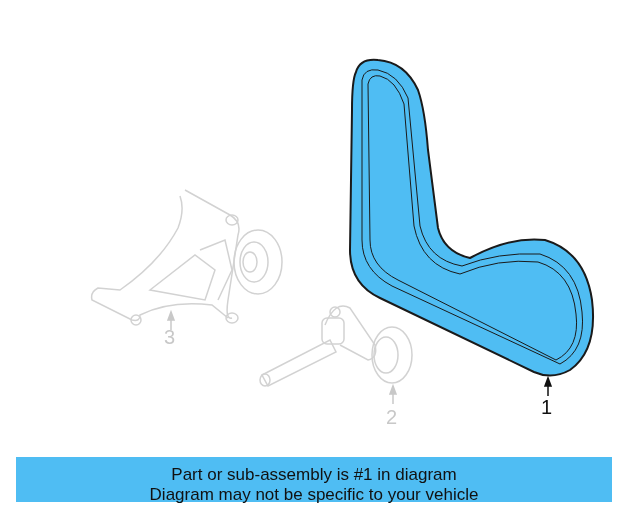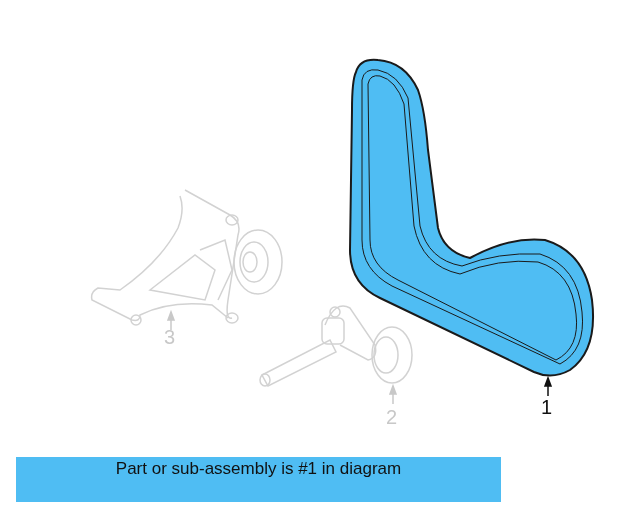--- a/index.html
+++ b/index.html
@@ -2,23 +2,23 @@
 <html><head>
   <meta charset="utf-8">
   <style>
     html, body { margin: 0; padding: 0; background: #ffffff; }
     body { width: 640px; height: 512px; position: relative; overflow: hidden; font-family: "Liberation Sans", sans-serif; }
     #diagram { position: absolute; left: 0; top: 0; width: 640px; height: 512px; }
     .callout { position: absolute; font-size: 20px; font-family: "Liberation Sans", sans-serif; }
     .callout.active { color: #111111; }
     .callout.ghost { color: #c8c8c8; }
     .banner {
-      position: absolute; left: 16px; top: 457px; width: 485px; height: 45px;
+      position: absolute; left: 16px; top: 457px; width: 596px; height: 45px;
       background: #4fbdf3; color: #111111; text-align: center;
-      font-size: 17px; line-height: 20px; padding-top: 2px; box-sizing: border-box;
+      font-size: 17px; line-height: 20px; padding-top: 8px; box-sizing: border-box;
     }
     .banner div { white-space: nowrap; }
   </style>
 </head>
 <body>
 
 <svg id="diagram" viewBox="0 0 640 512" xmlns="http://www.w3.org/2000/svg">
 
   <g fill="none" stroke="#d2d2d2" stroke-width="1.5">
     <ellipse cx="258" cy="262" rx="24" ry="32"></ellipse>
@@ -61,13 +61,14 @@
     <polygon points="545,386 551,386 548,378"></polygon>
   </g>
 </svg>
 
 <div class="callout active" style="left:541px; top:396px;">1</div>
 <div class="callout ghost" style="left:386px; top:406px;">2</div>
 <div class="callout ghost" style="left:164px; top:326px;">3</div>
 
 <div class="banner">
   <div>Part or sub-assembly is #1 in diagram</div>
+  <div>Diagram may not be specific to your vehicle</div>
 </div>
 
 </body></html>

